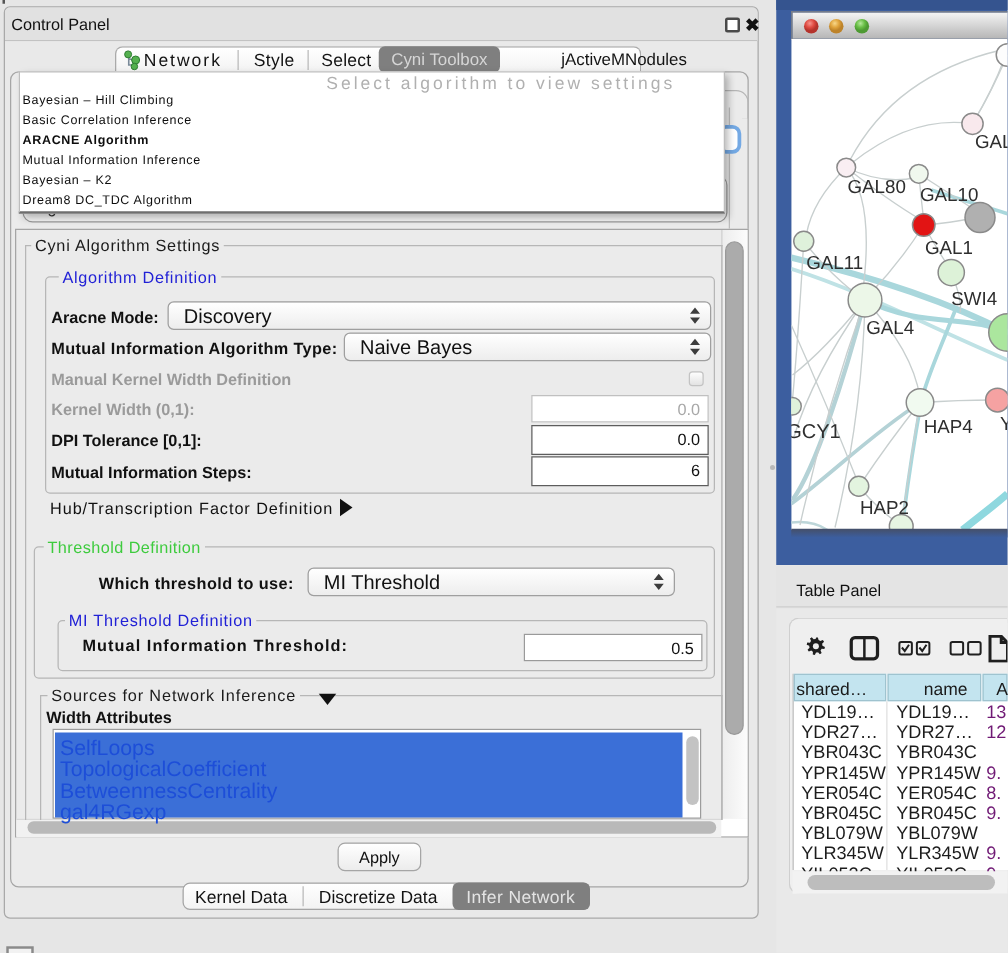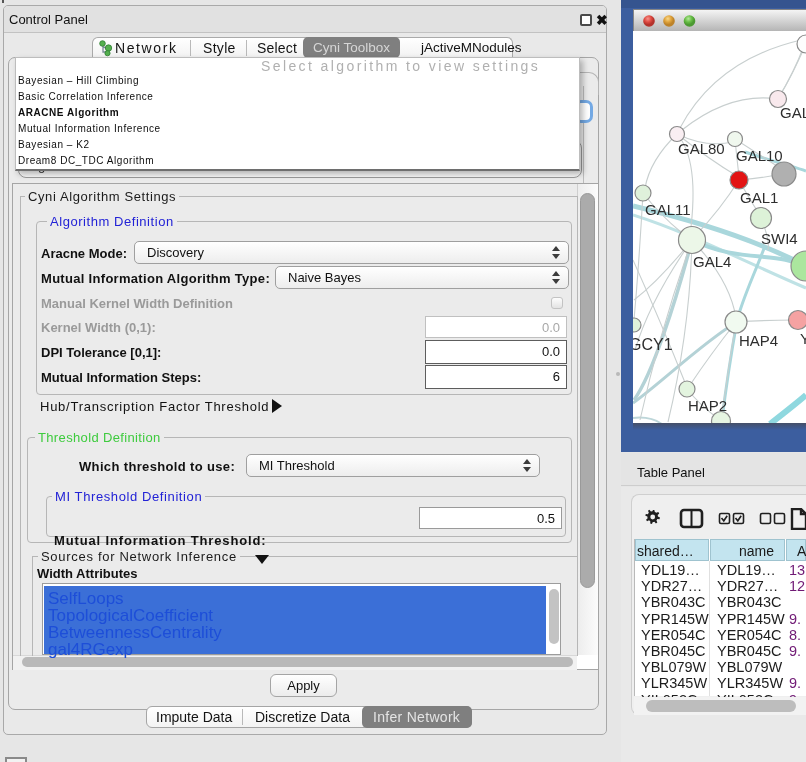--- a/index.html
+++ b/index.html
@@ -1,21 +1,21 @@
 <!DOCTYPE html>
 <html><head><meta charset="utf-8"><style>
 html,body{margin:0;padding:0;width:806px;height:762px;overflow:hidden;background:#e6e6e6;font-family:"Liberation Sans",sans-serif;}
 .a{position:absolute;}
 .lab{font-size:13px;color:#111;white-space:nowrap;}
 .bold{font-weight:bold;}
 .gray{color:#9a9a9a;}
 .grp{position:absolute;border:1px solid #b6b6b6;border-radius:4px;}
 .gtitle{position:absolute;font-size:13px;background:#ebebeb;padding:0 3px;white-space:nowrap;z-index:3;}
 .combo{position:absolute;background:linear-gradient(#ffffff,#ededed);border:1px solid #9f9f9f;border-radius:5px;box-sizing:border-box;}
-.combo .ct{position:absolute;left:12px;top:3px;font-size:13px;color:#111;white-space:nowrap;}
+.combo .ct{position:absolute;left:12px;top:3px;font-size:16px;color:#111;white-space:nowrap;}
 .spin{position:absolute;width:8px;height:13px;}
 .spin:before{content:"";position:absolute;left:0;top:0;border-left:4px solid transparent;border-right:4px solid transparent;border-bottom:5px solid #3c3c3c;}
 .spin:after{content:"";position:absolute;left:0;bottom:0;border-left:4px solid transparent;border-right:4px solid transparent;border-top:5px solid #3c3c3c;}
 .fld{position:absolute;background:#fff;box-sizing:border-box;font-size:13px;text-align:right;padding:3px 6px 0 0;}
 .tabtxt{font-size:13px;color:#131313;white-space:nowrap;}
 </style></head><body>
 
 <div class="a" style="left:2px;top:0;width:2px;height:3px;background:#555;"></div>
 <div class="a" style="left:5px;top:757px;width:18px;height:10px;background:#f2f2f2;border:2px solid #8a8a8a;"></div>
 <div class="a" style="left:616px;top:372px;width:4px;height:4px;background:#b9b9b9;border-radius:2px;"></div>
@@ -35,21 +35,21 @@
 <svg class="a" style="left:98px;top:40px;" width="16" height="17" viewBox="0 0 16 17">
 <path d="M5 4 L5 12 L9 12 M5 7 L9 8" stroke="#7a8a99" stroke-width="1.3" fill="none"></path>
 <circle cx="4.5" cy="3.5" r="2.8" fill="#55b04f" stroke="#2e7d32" stroke-width="0.8"></circle>
 <circle cx="10.5" cy="8" r="3.2" fill="#55b04f" stroke="#2e7d32" stroke-width="0.8"></circle>
 <circle cx="9.5" cy="13.2" r="2.6" fill="#55b04f" stroke="#2e7d32" stroke-width="0.8"></circle>
 </svg>
 <div class="a tabtxt" style="left:115px;top:40px;font-size:14px;letter-spacing:1.6px;">Network</div>
 <div class="a tabtxt" style="left:203px;top:40px;font-size:14px;letter-spacing:0.3px;">Style</div>
 <div class="a tabtxt" style="left:257px;top:40px;font-size:14px;letter-spacing:0.2px;">Select</div>
 <div class="a tabtxt" style="left:313px;top:40px;font-size:13.5px;color:#d6d6d6;">Cyni Toolbox</div>
-<div class="a tabtxt" style="left:404px;top:40px;font-size:13.5px;padding-left:17px;">jActiveMNodules</div>
+<div class="a tabtxt" style="left:432px;top:40px;font-size:13.5px;padding-left:17px;">jActiveMNodules</div>
 
 <div class="a" style="left:583px;top:86px;width:1px;height:97px;background:#bcbcbc;"></div>
 <div class="a" style="left:570px;top:72px;width:28px;height:22px;border-top:1px solid #b5b5b5;border-right:1px solid #b5b5b5;border-top-right-radius:10px;"></div>
 <div class="a" style="left:574px;top:100px;width:19px;height:23px;border:3px solid #74a9e4;border-radius:7px;background:#fff;box-sizing:border-box;"></div>
 
 <div class="a" style="left:18px;top:140px;width:564px;height:38px;border:1px solid #9a9a9a;border-radius:8px;background:#f7f7f7;box-sizing:border-box;"></div>
 <div class="a" style="left:38px;top:158px;font-size:13px;color:#333;">g</div>
 
 <div class="a" style="left:12px;top:183px;width:587px;height:487px;background:#ebebeb;border:1px solid #a5a5a5;box-sizing:border-box;"></div>
 
@@ -78,50 +78,50 @@
   </div>
 <div class="a lab bold gray" style="left:41px;top:296px;">Manual Kernel Width Definition</div>
 <div class="a" style="left:551px;top:297px;width:12px;height:12px;background:linear-gradient(#fdfdfd,#e3e3e3);border:1px solid #c3c3c3;border-radius:3px;box-sizing:border-box;"></div>
 <div class="a lab bold gray" style="left:41px;top:320px;text-align:right;">Kernel Width (0,1):</div>
 <div class="fld" style="left:425px;top:316px;width:142px;height:22px;border:1px solid #c0c0c0;color:#a8a8a8;">0.0</div>
 <div class="a lab bold" style="left:41px;top:345px;">DPI Tolerance [0,1]:</div>
 <div class="fld" style="left:425px;top:340px;width:142px;height:24px;border:1px solid #5d5d5d;color:#111;">0.0</div>
 <div class="a lab bold" style="left:41px;top:370px;">Mutual Information Steps:</div>
 <div class="fld" style="left:425px;top:365px;width:142px;height:24px;border:1px solid #5d5d5d;color:#111;">6</div>
 
-<div class="a lab" style="left:40px;top:399px;letter-spacing:0.75px;">Hub/Transcription Factor Threshold</div>
+<div class="a lab" style="left:40px;top:399px;letter-spacing:0.75px;">Hub/Transcription Factor Definition</div>
 <div class="a" style="left:272px;top:399px;width:0;height:0;border-top:7.5px solid transparent;border-bottom:7.5px solid transparent;border-left:10.5px solid #111;"></div>
 
 <div class="grp" style="left:27px;top:437px;width:543px;height:104px;"></div>
 <div class="gtitle" style="left:35px;top:430px;color:#3ecb3e;letter-spacing:0.35px;">Threshold Definition</div>
 <div class="a lab bold" style="left:79px;top:459px;letter-spacing:0.35px;">Which threshold to use:</div>
 <div class="combo" style="left:246px;top:454px;width:294px;height:23px;">
     <span class="ct">MI Threshold</span>
     <span class="spin" style="right:8px;top:4px;"></span>
   </div>
 <div class="grp" style="left:46px;top:496px;width:518px;height:39px;"></div>
 <div class="gtitle" style="left:52px;top:489px;color:#2222d6;letter-spacing:0.6px;">MI Threshold Definition</div>
-<div class="a lab bold" style="left:54px;top:509px;letter-spacing:0.85px;margin-top:24px;">Mutual Information Threshold:</div>
+<div class="a lab bold" style="left:66px;top:509px;letter-spacing:0.85px;">Mutual Information Threshold:</div>
 <div class="fld" style="left:419px;top:507px;width:143px;height:22px;border:1px solid #9a9a9a;color:#111;">0.5</div>
 
 <div class="a" style="left:32px;top:556px;width:544px;height:99px;border:1px solid #b6b6b6;border-bottom:none;"></div>
 <div class="gtitle" style="left:38px;top:549px;color:#1b1b1b;letter-spacing:0.7px;">Sources for Network Inference</div>
 <div class="a" style="left:255px;top:555px;width:0;height:0;border-left:7.5px solid transparent;border-right:7.5px solid transparent;border-top:9px solid #111;z-index:3;"></div>
 <div class="a lab bold" style="left:37px;top:566px;">Width Attributes</div>
 
 <div class="a" style="left:42px;top:583px;width:519px;height:72px;background:#fff;border:1px solid #9c9c9c;box-sizing:border-box;"></div>
 <div class="a" style="left:44px;top:586px;width:502px;height:68px;background:#3b6fd7;"></div>
 <div class="a" style="left:48px;top:589.5px;font-size:17px;color:#1d4ed8;line-height:17px;white-space:nowrap;">SelfLoops<br>TopologicalCoefficient<br>BetweennessCentrality<br>gal4RGexp</div>
 <div class="a" style="left:549px;top:589px;width:10px;height:55px;background:#c3c3c3;border-radius:5px;"></div>
 
 <div class="a" style="left:270px;top:674px;width:67px;height:23px;background:linear-gradient(#ffffff,#ececec);border:1px solid #a5a5a5;border-radius:6px;box-sizing:border-box;text-align:center;font-size:13px;color:#111;padding-top:3px;">Apply</div>
 <div class="a" style="left:146px;top:706px;width:326px;height:22px;background:linear-gradient(#ffffff,#f3f3f3);border:1px solid #a5a5a5;border-radius:6px;box-sizing:border-box;"></div>
 <div class="a" style="left:242px;top:709px;width:1px;height:16px;background:#b9b9b9;"></div>
 <div class="a" style="left:362px;top:706px;width:110px;height:22px;background:#7f7f7f;border-radius:5px;"></div>
-<div class="a tabtxt" style="left:156px;top:709px;font-size:14px;">Impute Data</div>
+<div class="a tabtxt" style="left:156px;top:709px;font-size:14px;">Kernel Data</div>
 <div class="a tabtxt" style="left:255px;top:709px;font-size:14px;">Discretize Data</div>
 <div class="a tabtxt" style="left:373px;top:709px;font-size:14px;letter-spacing:0.3px;color:#e4e4e4;">Infer Network</div>
 
 <div class="a" style="left:15px;top:57px;width:565px;height:114px;background:#fff;border:1px solid #bdbdbd;border-bottom:2px solid #6e6e6e;box-sizing:border-box;box-shadow:3px 3px 6px rgba(0,0,0,0.28);z-index:5;"></div>
 <div class="a" style="left:261px;top:58px;font-size:14px;letter-spacing:2.4px;color:#b0b0b0;z-index:6;white-space:nowrap;">Select algorithm to view settings</div>
 <div class="a" style="left:18px;top:73px;font-size:10px;letter-spacing:0.55px;color:#0d0d0d;line-height:16px;white-space:nowrap;z-index:6;">Bayesian – Hill Climbing<br>Basic Correlation Inference<br><b>ARACNE Algorithm</b><br>Mutual Information Inference<br>Bayesian – K2<br>Dream8 DC_TDC Algorithm</div>
 
 <div class="a" style="left:621px;top:0;width:185px;height:452px;background:#3c5e9f;"></div>
 <div class="a" style="left:621px;top:0;width:185px;height:8px;background:#35548f;"></div>
 

